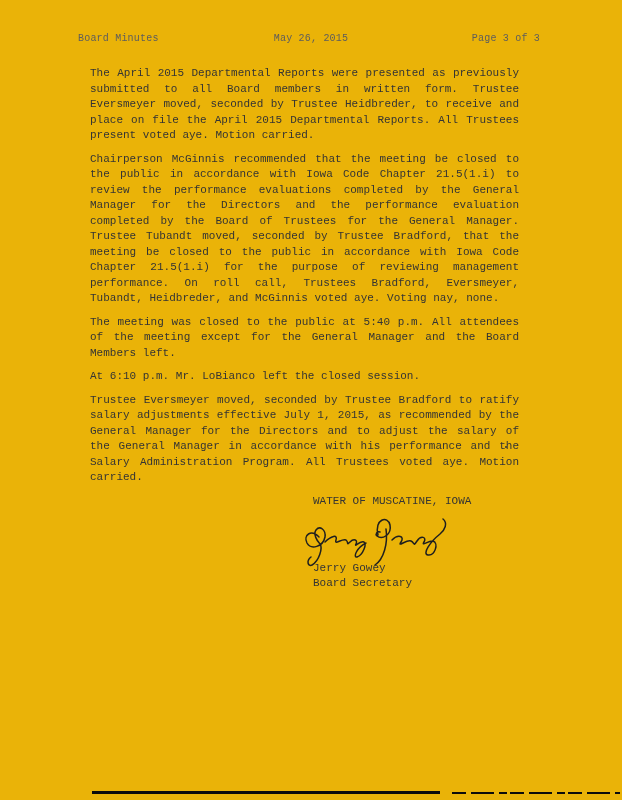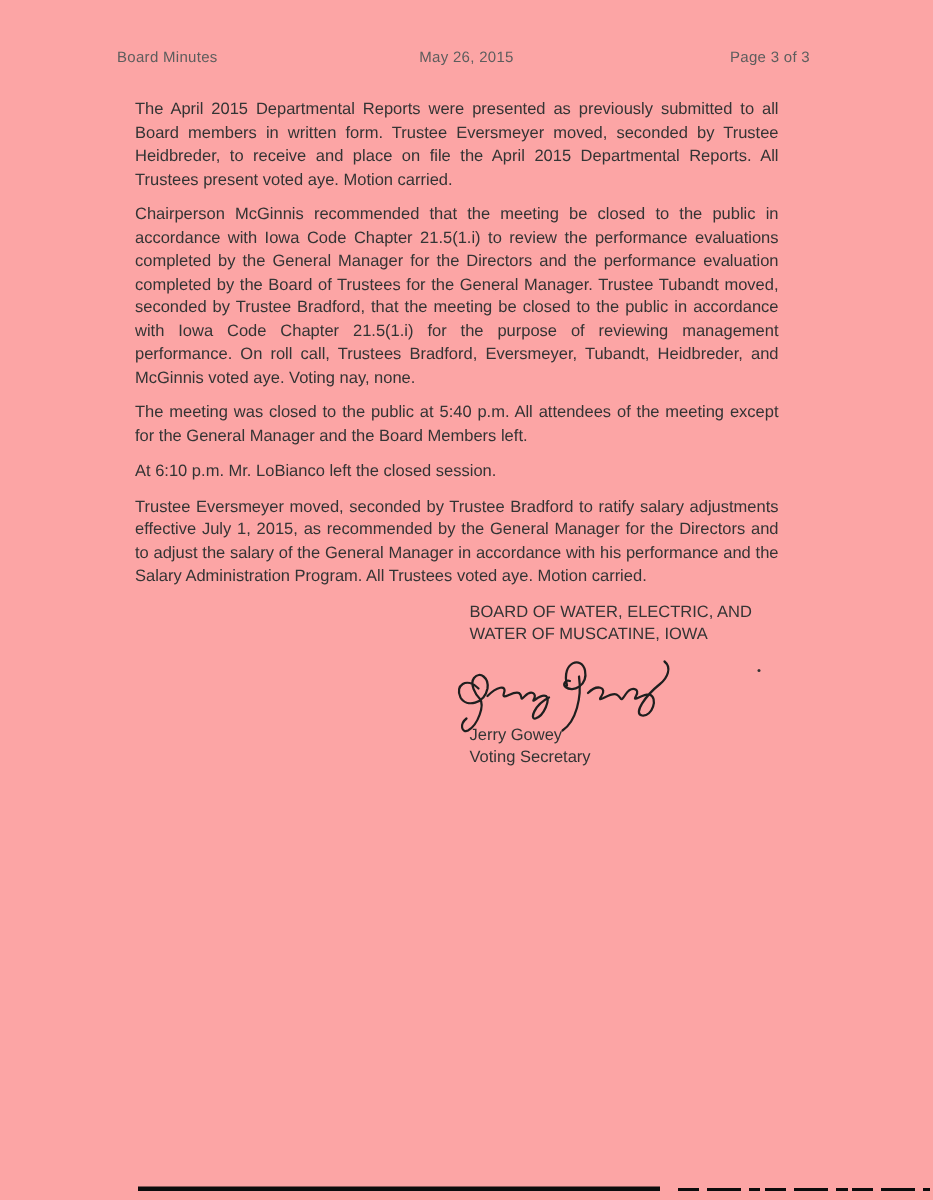--- a/index.html
+++ b/index.html
@@ -5,23 +5,24 @@
   html, body {
     margin: 0;
     padding: 0;
     background: #e9e9e9;
     font-family: "Liberation Sans", sans-serif;
   }
   .page {
     position: relative;
     width: 622px;
     height: 800px;
-    background: #fca5a5;
+    background: #eab308;
     overflow: hidden;
     color: #383838;
+    font-family: Liberation Mono, monospace;
   }
   
   .hdr {
     position: absolute;
     top: 33px;
     left: 0;
     width: 622px;
     height: 14px;
     font-size: 10px;
     color: #5d5d5d;
@@ -114,36 +115,35 @@
 
   <div class="body-text">
     <p>The April 2015 Departmental Reports were presented as previously submitted to all Board members in written form. Trustee Eversmeyer moved, seconded by Trustee Heidbreder, to receive and place on file the April 2015 Departmental Reports. All Trustees present voted aye. Motion carried.</p>
     <p>Chairperson McGinnis recommended that the meeting be closed to the public in accordance with Iowa Code Chapter 21.5(1.i) to review the performance evaluations completed by the General Manager for the Directors and the performance evaluation completed by the Board of Trustees for the General Manager. Trustee Tubandt moved, seconded by Trustee Bradford, that the meeting be closed to the public in accordance with Iowa Code Chapter 21.5(1.i) for the purpose of reviewing management performance. On roll call, Trustees Bradford, Eversmeyer, Tubandt, Heidbreder, and McGinnis voted aye. Voting nay, none.</p>
     <p>The meeting was closed to the public at 5:40 p.m. All attendees of the meeting except for the General Manager and the Board Members left.</p>
     <p class="no-justify">At 6:10 p.m. Mr. LoBianco left the closed session.</p>
     <p>Trustee Eversmeyer moved, seconded by Trustee Bradford to ratify salary adjustments effective July 1, 2015, as recommended by the General Manager for the Directors and to adjust the salary of the General Manager in accordance with his performance and the Salary Administration Program. All Trustees voted aye. Motion carried.</p>
 
     <div class="sig-block">
       <div class="sig-org">
-        <div>BOARD OF WATER, ELECTRIC, AND</div>
         <div>WATER OF MUSCATINE, IOWA</div>
       </div>
 
       <svg class="sig-image" width="150" height="58" viewBox="0 0 150 58">
         <g fill="none" stroke="#1f1f1f" stroke-width="1.5" stroke-linecap="round" stroke-linejoin="round">
           <path d="M16,26 C8,18 0,24 4,32 C8,39 20,36 22,26 C23,19 17,14 13,19 C10,23 14,30 17,33 C20,37 16,50 9,54 C5,56 3,50 8,46"></path>
           <path d="M22,31 C28,25 35,23 33,29 C31,35 39,27 43,29 C46,31 43,35 47,31 C51,27 55,29 53,33 C51,37 57,29 61,31 C64,33 60,44 54,46 C50,47 53,37 63,32"></path>
           <path d="M75,24 C71,8 85,4 87,14 C89,24 79,29 74,25 C72,23 74,20 77,21"></path>
           <path d="M83,18 C85,32 81,48 72,54"></path>
           <path d="M89,29 C95,23 102,25 98,31 C94,37 104,28 108,30 C112,32 110,36 114,30 C118,24 124,26 121,31 C118,36 126,29 130,30 C136,32 132,45 125,44 C119,43 127,31 137,23 C142,19 145,12 140,8"></path>
         </g>
       </svg>
 
       <div class="sig-name">Jerry Gowey</div>
-      <div class="sig-title">Voting Secretary</div>
+      <div class="sig-title">Board Secretary</div>
     </div>
   </div>
 
   <div class="artifact-dot"></div>
   <div class="scan-line-solid"></div>
   <div class="scan-line-dashed"></div>
 
 </div>
 
 </body></html>

